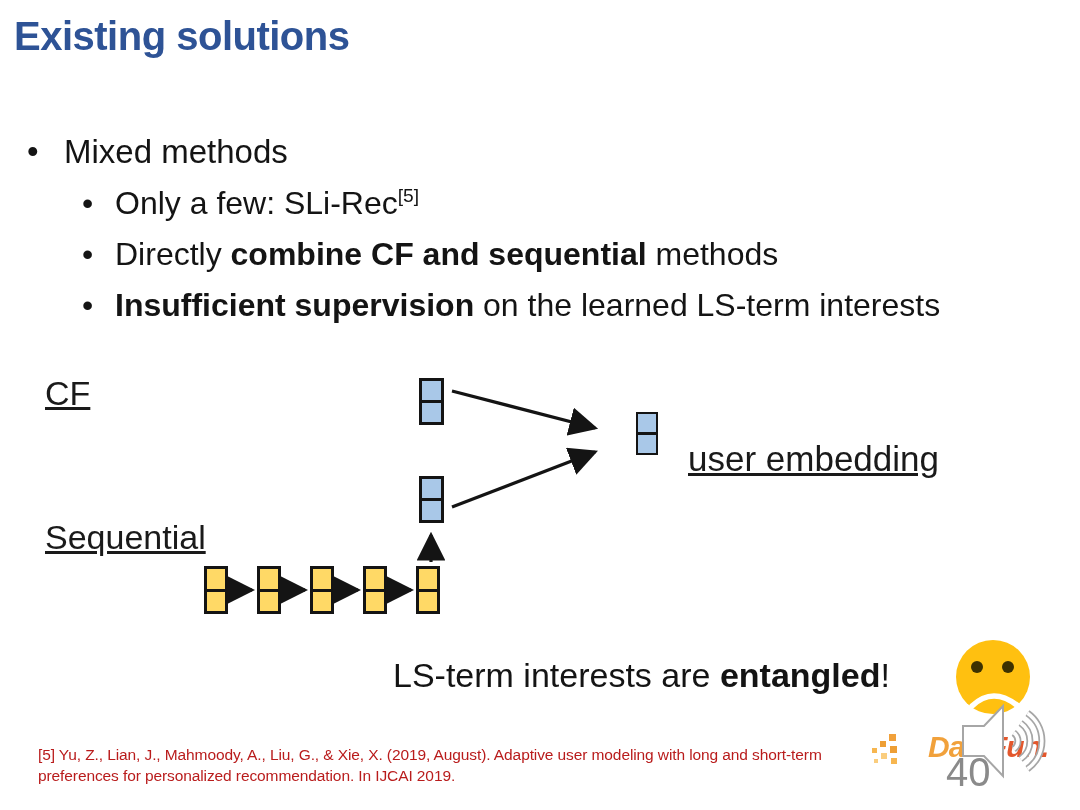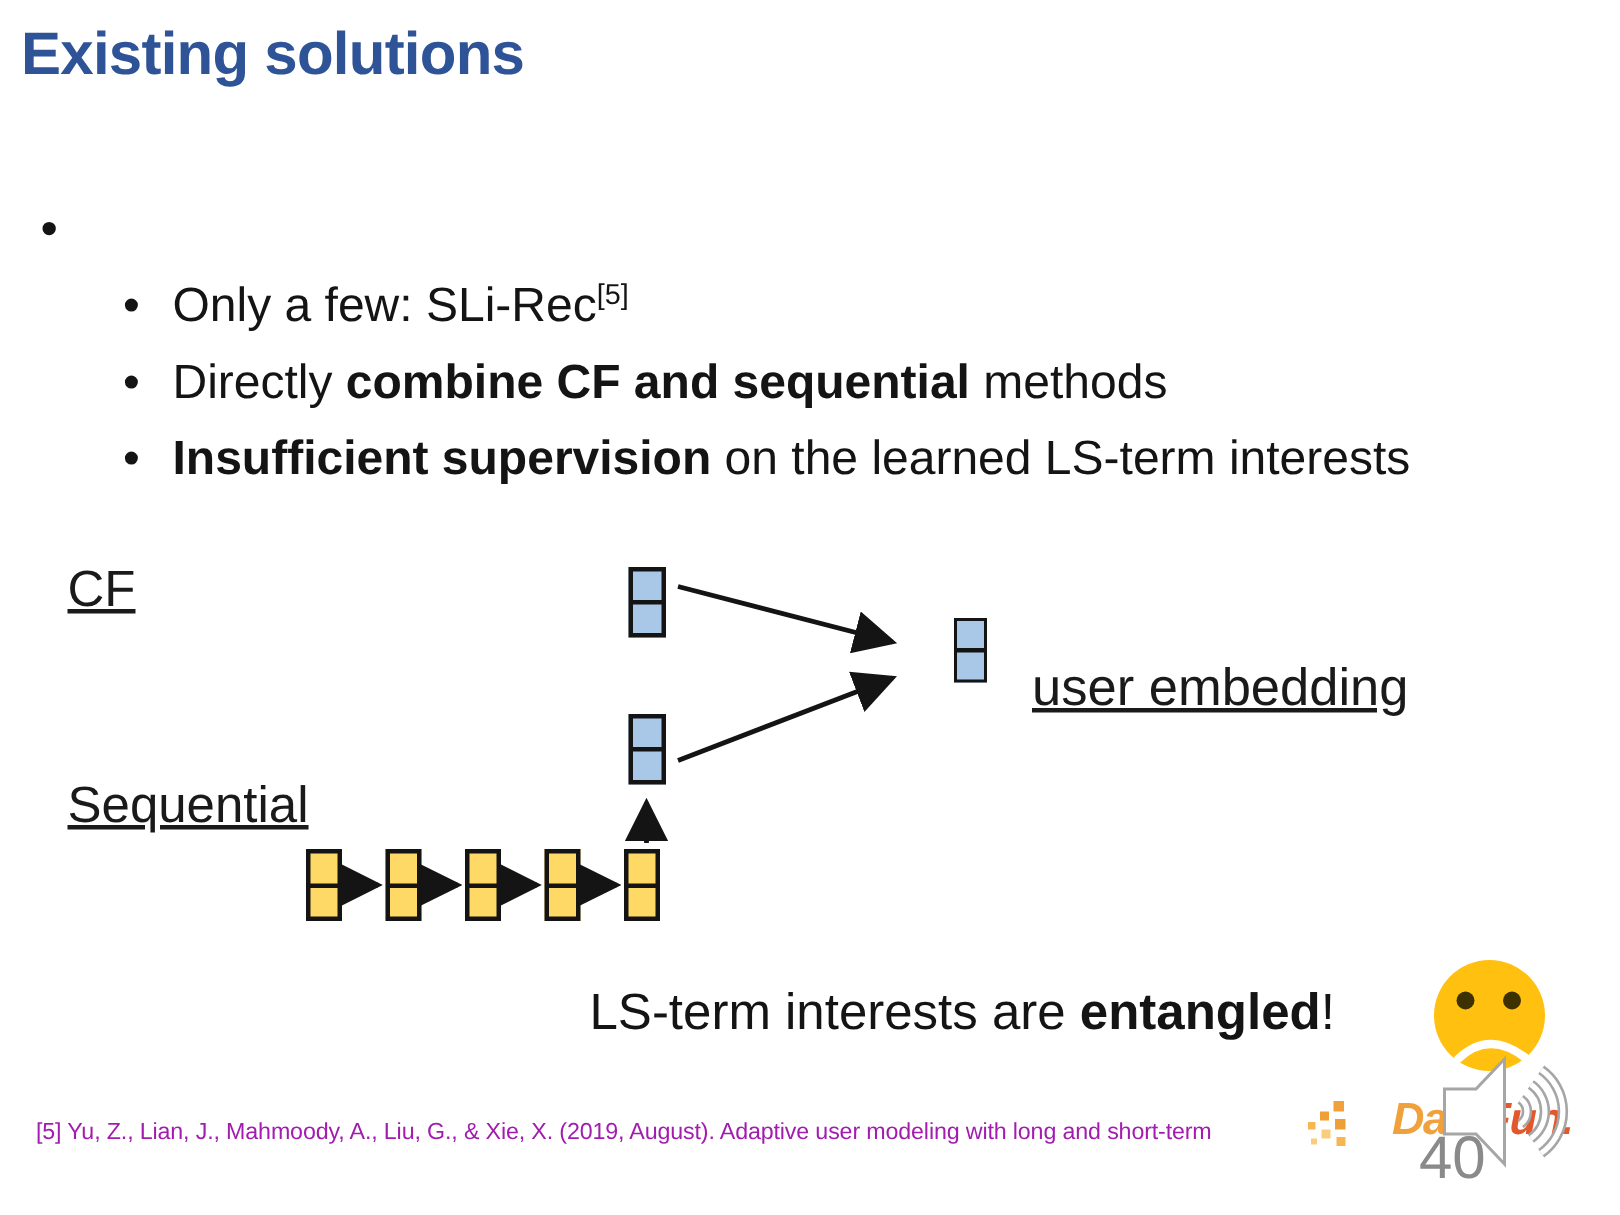--- a/index.html
+++ b/index.html
@@ -30,22 +30,22 @@
   .ebox .mid {
     position:absolute; left:-1px; right:-1px; top:50%; margin-top:-1.5px;
     height:3px; background:#141414;
   }
   .blue   { background:#A9C8E8; }
   .yellow { background:#FFD966; }
 
   .callout { left:393px; top:656px; font-size:34px; white-space:nowrap; }
 
   .footer {
-    left:24px; top:744px; font-size:15.5px; line-height:21px;
-    color:#a21caf; letter-spacing:-0.1px;
+    left:38px; top:744px; font-size:15.5px; line-height:21px;
+    color:#b91c1c; letter-spacing:-0.1px;
   }
 
   .pagenum {
     left:946px; top:750px; font-size:40px; color:#8A8A8A; z-index:1;text-align:right;
   }
 
   .logo { left:868px; top:726px; width:180px; height:50px; z-index:1; }
   .logo .txt {
     position:absolute; left:32px; top:4px; font-size:30px; font-weight:800;
     font-style:italic; letter-spacing:-1px; white-space:nowrap;
@@ -58,20 +58,21 @@
   .emoji   { left:954px; top:638px; z-index:2; }
   .speaker { left:935px; top:685px; z-index:3; }
 </style>
 </head>
 <body>
 
 <div class="abs title">Existing solutions</div>
 
 <div class="abs brow l1">
   <span class="dot">•</span>
+  <span>Mixed methods</span>
 </div>
 
 <div class="abs brow l2" style="top:185px">
   <span class="dot">•</span>
   <span><span>Only a few: SLi-Rec</span><sup class="ref">[5]</sup></span>
 </div>
 
 <div class="abs brow l2" style="top:236px">
   <span class="dot">•</span>
   <span><span>Directly </span><span class="bold">combine CF and sequential</span><span> methods</span></span>
@@ -133,20 +134,21 @@
 
 <svg class="abs emoji" width="78" height="78" viewBox="0 0 78 78">
   <circle cx="39" cy="39" r="37" fill="#FFC010"></circle>
   <circle cx="23" cy="29" r="6" fill="#3D3100"></circle>
   <circle cx="54" cy="29" r="6" fill="#3D3100"></circle>
   <path d="M18 68 Q39 48 64 68" fill="none" stroke="#ffffff" stroke-width="5.5" stroke-linecap="round"></path>
 </svg>
 
 <div class="abs footer">
   <div>[5] Yu, Z., Lian, J., Mahmoody, A., Liu, G., &amp; Xie, X. (2019, August). Adaptive user modeling with long and short-term</div>
+  <div>preferences for personalized recommendation. In IJCAI 2019.</div>
 </div>
 
 <div class="abs pagenum">40</div>
 
 <div class="abs logo">
   <span class="px" style="left:4px; top:22px; width:5px; height:5px; background:#F7B64F;"></span>
   <span class="px" style="left:12px; top:15px; width:6px; height:6px; background:#EE9F35;"></span>
   <span class="px" style="left:21px; top:8px;  width:7px; height:7px; background:#F1A13B;"></span>
   <span class="px" style="left:13px; top:27px; width:6px; height:6px; background:#FACD7E;"></span>
   <span class="px" style="left:22px; top:20px; width:7px; height:7px; background:#EE9F35;"></span>

